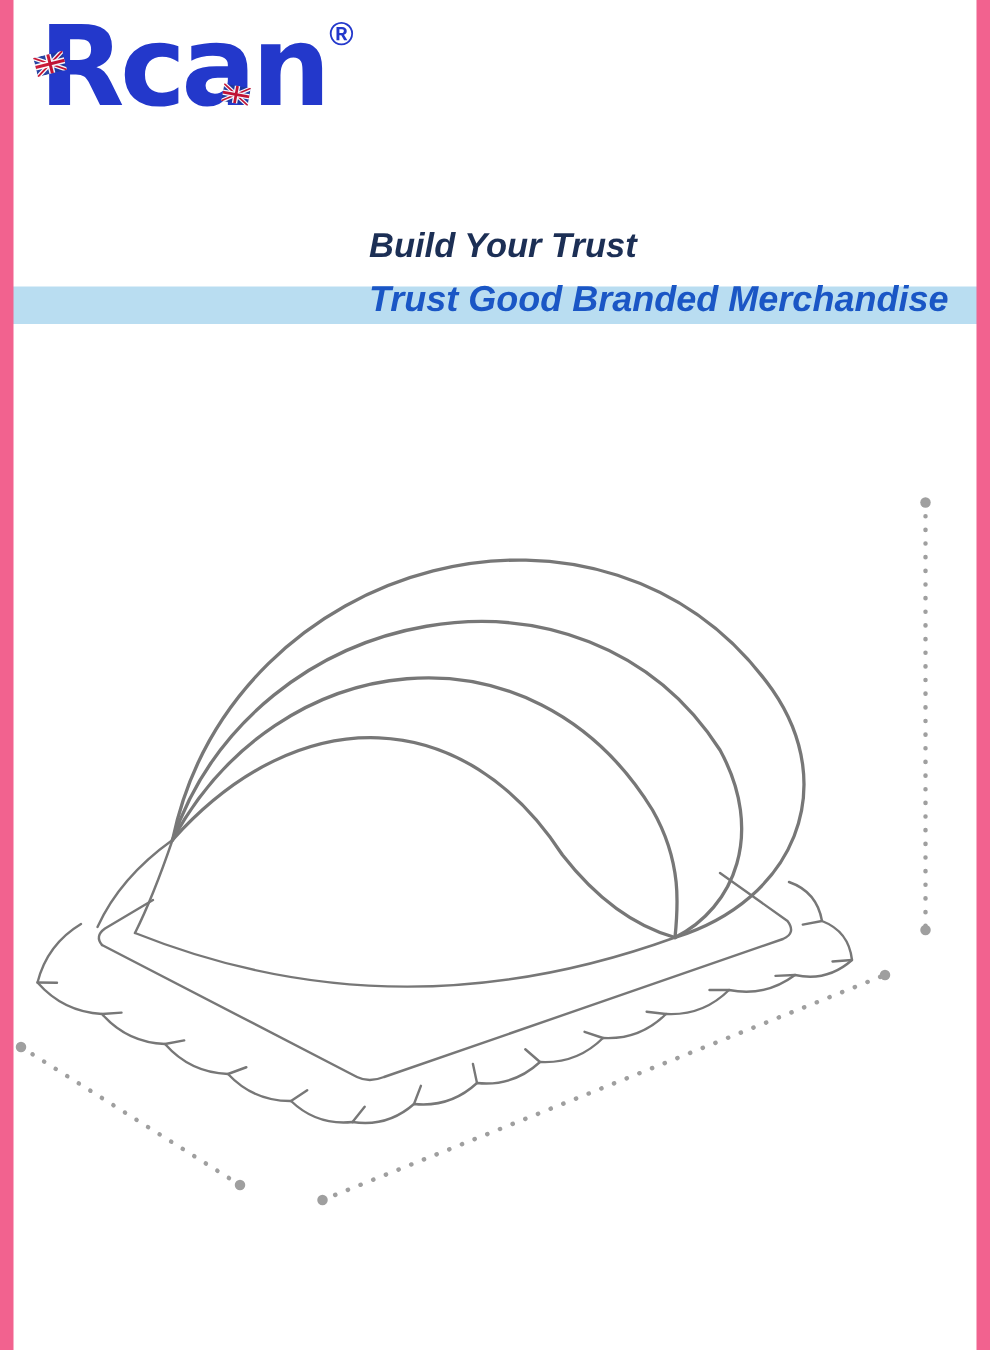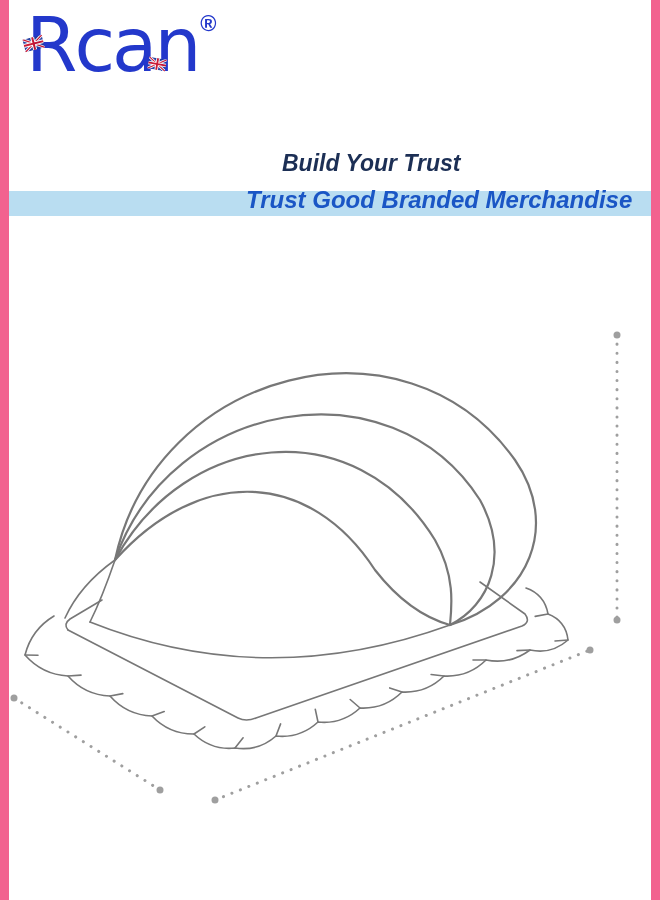--- a/index.html
+++ b/index.html
@@ -8,31 +8,31 @@
     background:#ffffff;
     font-family:"Liberation Sans", sans-serif;
   }
   .strip{position:absolute;top:0;bottom:0;width:9px;background:var(--accent-pink,#f2628f);z-index:6;}
   .strip.left{left:0;}
   .strip.right{right:0;}
 
   .logo{position:absolute;left:26px;top:8px;z-index:3;color:var(--brand-blue,#2338cb);}
   .logo-text{
     font-family:"DejaVu Sans", sans-serif;
-    font-weight:normal;font-size:74px;line-height:1;letter-spacing:-3px;
+    font-weight:bold;font-size:74px;line-height:1;letter-spacing:-3px;
   }
   .reg{font-size:22px;font-weight:bold;position:relative;top:-40px;margin-left:2px;}
   .flag{position:absolute;opacity:.95;}
   .flag1{left:-2px;top:28px;transform:rotate(-14deg);}
   .flag2{left:122px;top:48px;transform:rotate(10deg);}
 
   .tagline1{
     position:absolute;left:246px;top:150px;z-index:3;
     font-size:23px;font-weight:bold;font-style:italic;
-    color:var(--tagline-navy,#1c2f55);white-space:nowrap;margin-left:36px;
+    color:var(--tagline-navy,#1c2f55);white-space:nowrap;
   }
   .band{position:absolute;left:0;top:191px;width:660px;height:25px;background:var(--band-blue,#b9ddf1);z-index:1;}
   .tagline2{
     position:absolute;left:246px;top:186px;z-index:3;
     font-size:24px;font-weight:bold;font-style:italic;
     color:var(--tagline-blue,#1a56c5);white-space:nowrap;
   }
 
   .art{position:absolute;left:10px;top:330px;z-index:2;}
   .sketch{stroke:var(--sketch-gray,#777777);fill:none;stroke-linecap:round;stroke-linejoin:round;}

